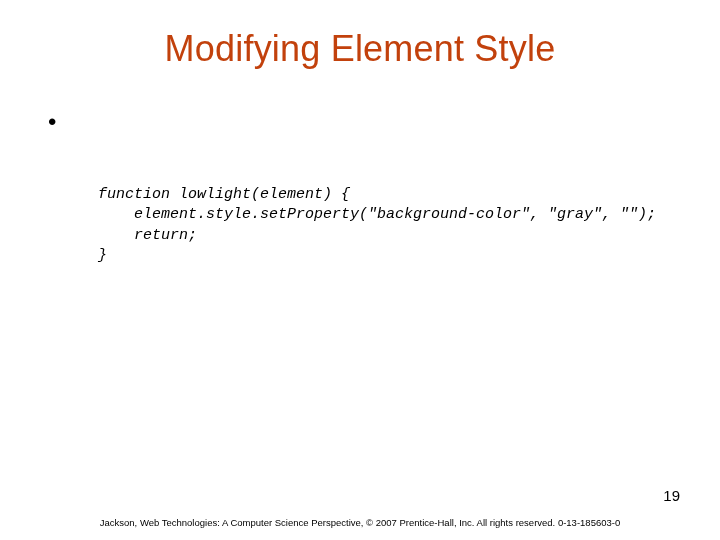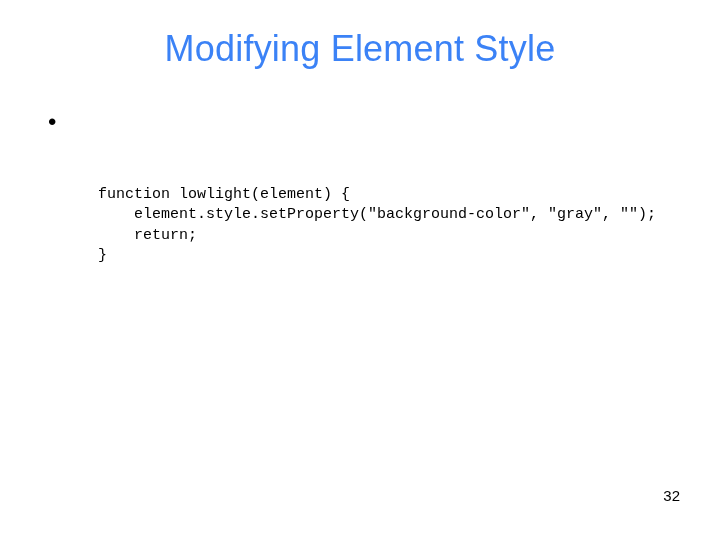--- a/index.html
+++ b/index.html
@@ -14,21 +14,21 @@
   .slide {
     width: 100%;
     height: 100%;
     position: relative;
     padding: 28px 40px 0 40px;
   }
   .title {
     text-align: center;
     font-size: 36px;
     font-weight: 400;
-    color: #3b82f6;
+    color: #c2410c;
     margin-bottom: 36px;
     letter-spacing: 0.2px;
   }
   .bullet-row {
     display: flex;
     align-items: flex-start;
     font-size: 24px;
     color: #000;
     margin-left: 8px;
   }
@@ -40,20 +40,21 @@
     line-height: 1.3;
   }
   .code-block {
     font-family: "Courier New", Courier, monospace;
     font-size: 15px;
     color: #000;
     white-space: pre;
     margin-top: 48px;
     margin-left: 58px;
     line-height: 1.35;
+    font-style: italic;
   }
   .page-num {
     position: absolute;
     right: 40px;
     bottom: 36px;
     font-size: 15px;
     color: #000;
   }
   .footer {
     position: absolute;
@@ -73,15 +74,16 @@
 
   <div class="bullet-row">
     <span class="bullet">•</span>
   </div>
 
   <div class="code-block">function lowlight(element) {
     element.style.setProperty("background-color", "gray", "");
     return;
 }</div>
 
-  <div class="page-num">32</div>
+  <div class="page-num">19</div>
 
+  <div class="footer">Jackson, Web Technologies: A Computer Science Perspective, © 2007 Prentice-Hall, Inc. All rights reserved. 0-13-185603-0</div>
 </div>
 
 </body></html>

